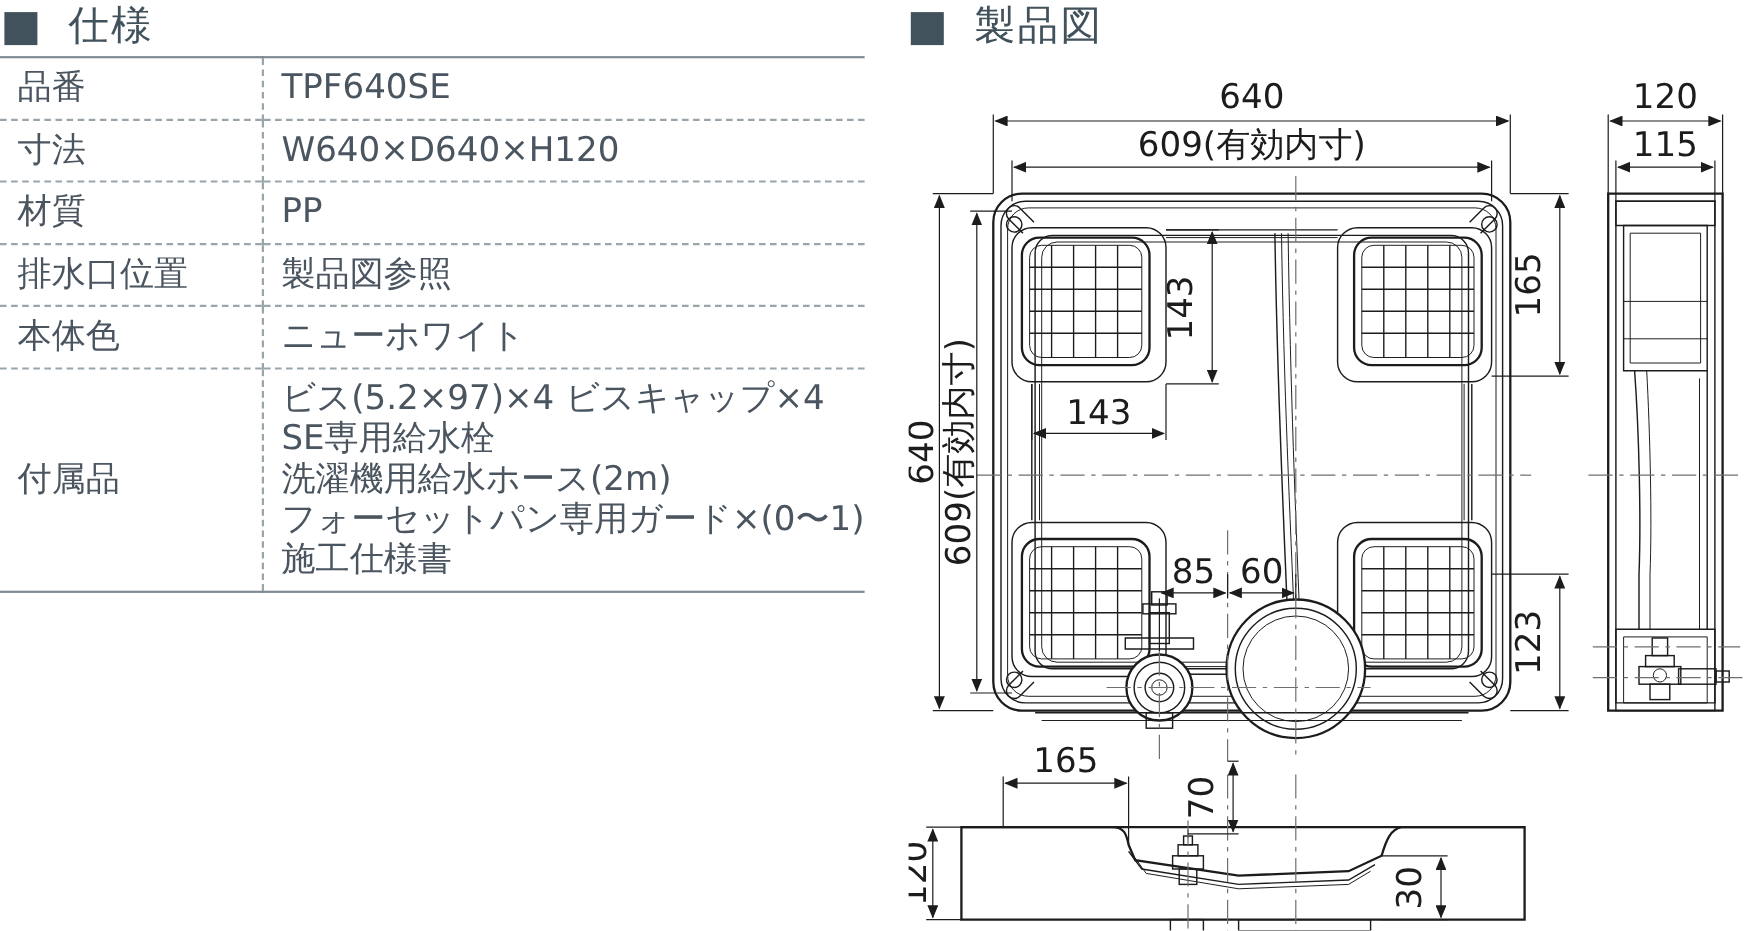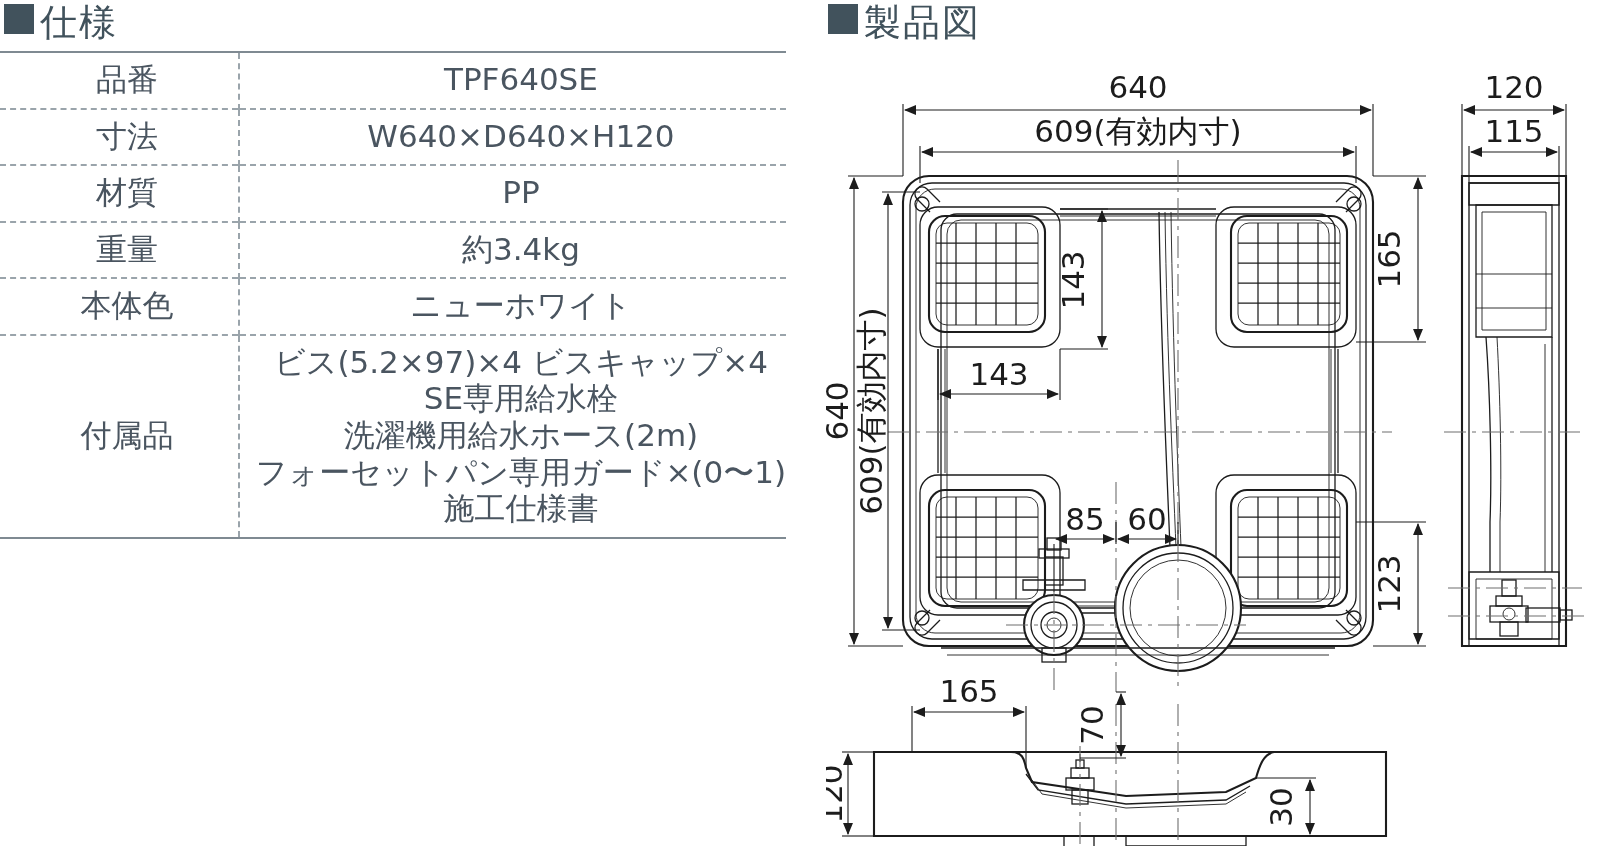--- a/index.html
+++ b/index.html
@@ -6,30 +6,30 @@
   body{
     width:1600px;height:846px;
     font-family:"Liberation Sans","DejaVu Sans",sans-serif;
     color:#4a5560;
     overflow:hidden;
     position:relative;
   }
   .page{position:relative;width:1600px;height:846px;}
 
   
-  .sec-head{display:flex;align-items:flex-start;gap:6px;}
+  .sec-head{display:flex;align-items:flex-end;gap:28px;}
   .sec-sq{width:30px;height:30px;background:#41525c;display:block;}
   .sec-title{font-size:37px;line-height:37px;letter-spacing:2px;color:#41525c;
              font-family:"DejaVu Sans","Liberation Sans",sans-serif;}
 
   
   .spec-wrap{position:absolute;left:0;top:4px;width:790px;}
   .spec-head{margin-left:4px;}
   .spec-table{margin-top:10px;width:786px;border-collapse:collapse;
-              border-top:2.5px solid #7f8a92;border-bottom:2.5px solid #7f8a92;text-align:center;}
+              border-top:2.5px solid #7f8a92;border-bottom:2.5px solid #7f8a92;}
   .spec-table td{
      font-size:31px;line-height:1.18;color:#4a5560;vertical-align:middle;
      padding:8px 0 10px 0;
      font-family:"DejaVu Sans","Liberation Sans",sans-serif;
   }
   .spec-table tr + tr td{border-top:2px dashed #9aa4ab;}
   .th-cell{width:225px;padding-left:16px !important;}
   .td-cell{padding-left:16px !important;border-left:2px dashed #9aa4ab;}
   .spec-table tr td.td-cell{border-left:2px dashed #9aa4ab;margin-top:40px;}
   .row-acc .th-cell{vertical-align:middle;margin-left:40px;}
@@ -64,22 +64,22 @@
         </tr>
         <tr>
           <td class="th-cell">寸法</td>
           <td class="td-cell">W640×D640×H120</td>
         </tr>
         <tr>
           <td class="th-cell">材質</td>
           <td class="td-cell">PP</td>
         </tr>
         <tr>
-          <td class="th-cell">重量</td>
-          <td class="td-cell">約3.4kg</td>
+          <td class="th-cell">排水口位置</td>
+          <td class="td-cell">製品図参照</td>
         </tr>
         <tr>
           <td class="th-cell">本体色</td>
           <td class="td-cell">ニューホワイト</td>
         </tr>
         <tr class="row-acc">
           <td class="th-cell">付属品</td>
           <td class="td-cell">
             <span class="acc-list">
               <span>ビス(5.2×97)×4  ビスキャップ×4</span>

